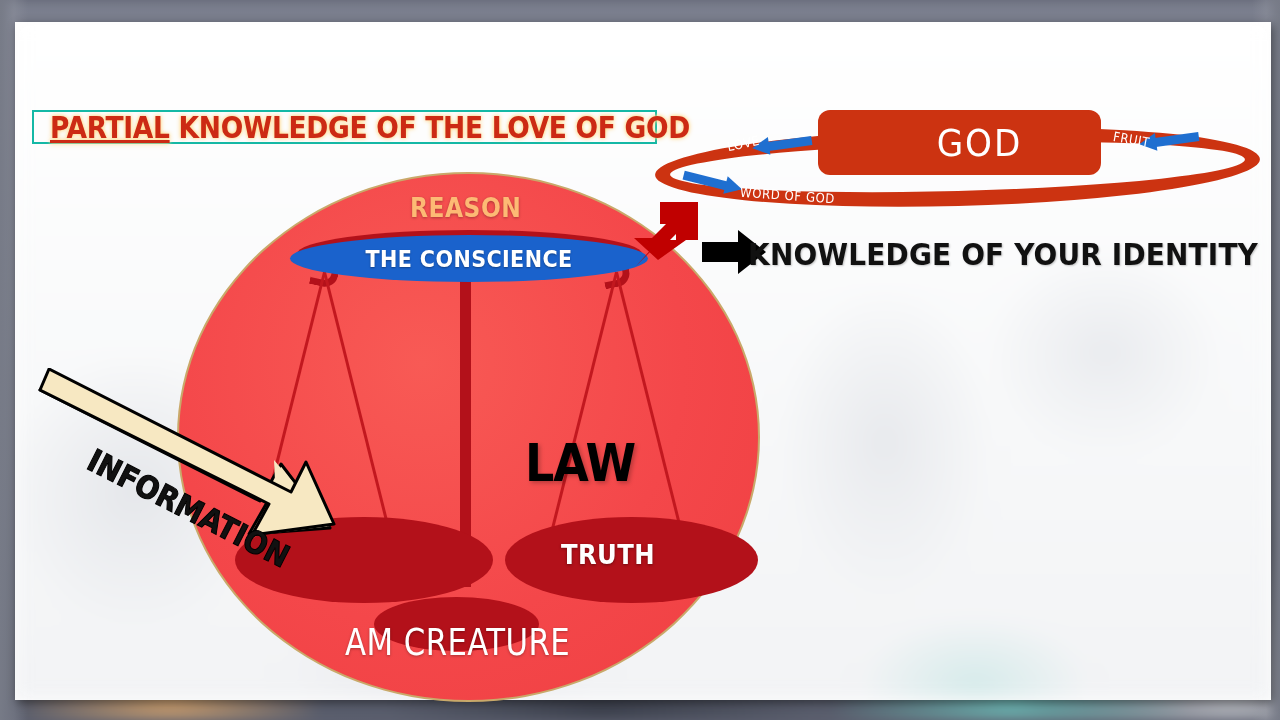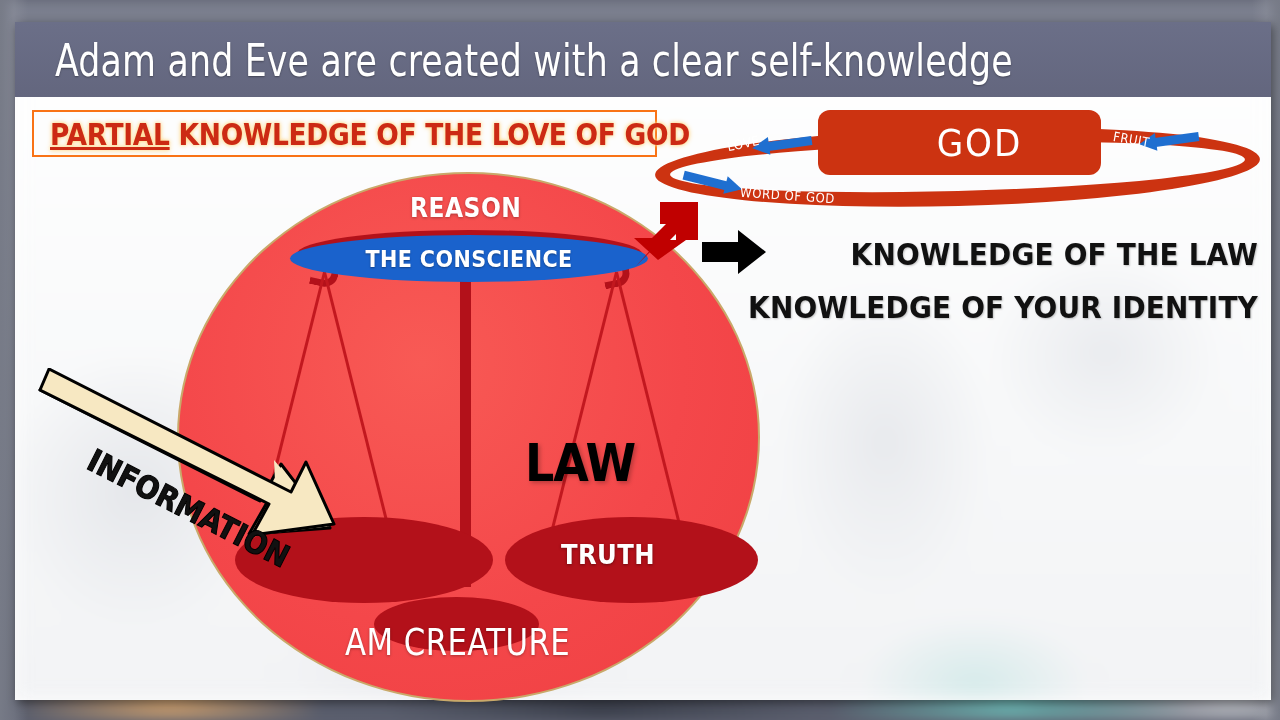--- a/index.html
+++ b/index.html
@@ -44,22 +44,22 @@
   .header{position:absolute;left:15px;top:22px;width:1256px;height:75px;
     background:linear-gradient(180deg,#6b6f88 0%,#63667e 100%);}
   .header-title{position:absolute;left:40px;top:50%;transform:translateY(-50%);
     color:#ffffff;font-size:45px;line-height:1;
     font-family:"DejaVu Sans Condensed","Liberation Sans Narrow","Liberation Sans",sans-serif;
     font-weight:300;letter-spacing:.2px;white-space:nowrap;
     transform:translateY(-50%) scaleX(.86);transform-origin:left center;
     text-shadow:0 1px 2px rgba(0,0,0,.35);}
 
   
-  .partial-box{position:absolute;left:32px;top:110px;width:625px;height:47px;
-    background:#fdfdfd;border:2px solid #f97316;box-sizing:border-box;
+  .partial-box{position:absolute;left:32px;top:110px;width:625px;height:34px;
+    background:#fdfdfd;border:2px solid #14b8a6;box-sizing:border-box;
     display:flex;align-items:center;}
   .partial-text{margin-left:16px;color:#cc2a14;font-size:31px;font-weight:700;
     font-family:"DejaVu Sans Condensed","Liberation Sans Narrow","Liberation Sans",sans-serif;
     white-space:nowrap;letter-spacing:-.3px;
     transform:scaleX(.95);transform-origin:left center;
     text-shadow:0 0 6px rgba(255,210,120,.95),0 0 3px rgba(255,230,170,.9);}
   .partial-under{text-decoration:underline;text-decoration-thickness:3px;text-underline-offset:2px;}
 
   
   .god-ring{position:absolute;left:655px;top:128px;width:605px;height:78px;
@@ -110,21 +110,21 @@
   .pan-left{left:58px;top:345px;width:258px;height:86px;}
   .pan-right{left:328px;top:345px;width:253px;height:86px;}
   .base{left:197px;top:425px;width:165px;height:54px;position:absolute;background:#b3111a;border-radius:50%;}
 
   .conscience{position:absolute;left:290px;top:235px;width:358px;height:47px;
     background:#1a62cc;border-radius:50%;display:flex;align-items:center;justify-content:center;}
   .conscience-label{color:#ffffff;font-size:23px;font-weight:700;letter-spacing:.4px;
     font-family:"DejaVu Sans Condensed","Liberation Sans Narrow","Liberation Sans",sans-serif;
     text-shadow:0 1px 2px rgba(0,0,0,.35);}
 
-  .reason-label{position:absolute;left:410px;top:193px;color:#ffffff;font-size:26px;font-weight:700;
+  .reason-label{position:absolute;left:410px;top:193px;color:#fdba74;font-size:26px;font-weight:700;
     letter-spacing:.5px;
     font-family:"DejaVu Sans Condensed","Liberation Sans Narrow","Liberation Sans",sans-serif;
     text-shadow:0 1px 3px rgba(0,0,0,.3);}
   .law-label{position:absolute;left:525px;top:438px;color:#000000;font-size:51px;font-weight:700;
     letter-spacing:-1px;line-height:1;
     font-family:"DejaVu Sans Condensed","Liberation Sans Narrow","Liberation Sans",sans-serif;
     text-shadow:2px 2px 4px rgba(0,0,0,.25);}
   .truth-label{position:absolute;left:561px;top:539px;color:#ffffff;font-size:27px;font-weight:700;
     letter-spacing:.4px;
     font-family:"DejaVu Sans Condensed","Liberation Sans Narrow","Liberation Sans",sans-serif;
@@ -160,23 +160,20 @@
 
 <div id="stage">
 
   <div class="backdrop"></div>
   <div class="backdrop-edge"></div>
 
   <div class="slide">
     <div class="slide-photo"></div>
   </div>
 
-  <div class="header">
-    <div class="header-title">Adam and Eve are created with a clear self-knowledge</div>
-  </div>
 
   <div class="partial-box">
     <div class="partial-text"><span class="partial-under">PARTIAL</span><span> KNOWLEDGE OF THE LOVE OF GOD</span></div>
   </div>
 
   <div class="god-ring"></div>
 
   <div class="blue-arrow ba-love"></div>
   <div class="blue-arrow ba-fruit"></div>
   <div class="blue-arrow ba-word"></div>
@@ -230,17 +227,16 @@
     <g fill="#c00000">
       <polygon points="60,6 68,14 40,42 56,42 28,62 4,40 22,40 50,12 42,4"></polygon>
     </g>
   </svg>
 
   <svg class="black-arrow" width="68" height="48" viewBox="0 0 68 48">
     <polygon points="2,14 38,14 38,2 66,24 38,46 38,34 2,34" fill="#000000"></polygon>
   </svg>
 
   <div class="right-text">
-    <div class="rt-line">KNOWLEDGE OF THE LAW</div>
     <div class="rt-line">KNOWLEDGE OF YOUR IDENTITY</div>
   </div>
 
 </div>
 
 </body></html>

